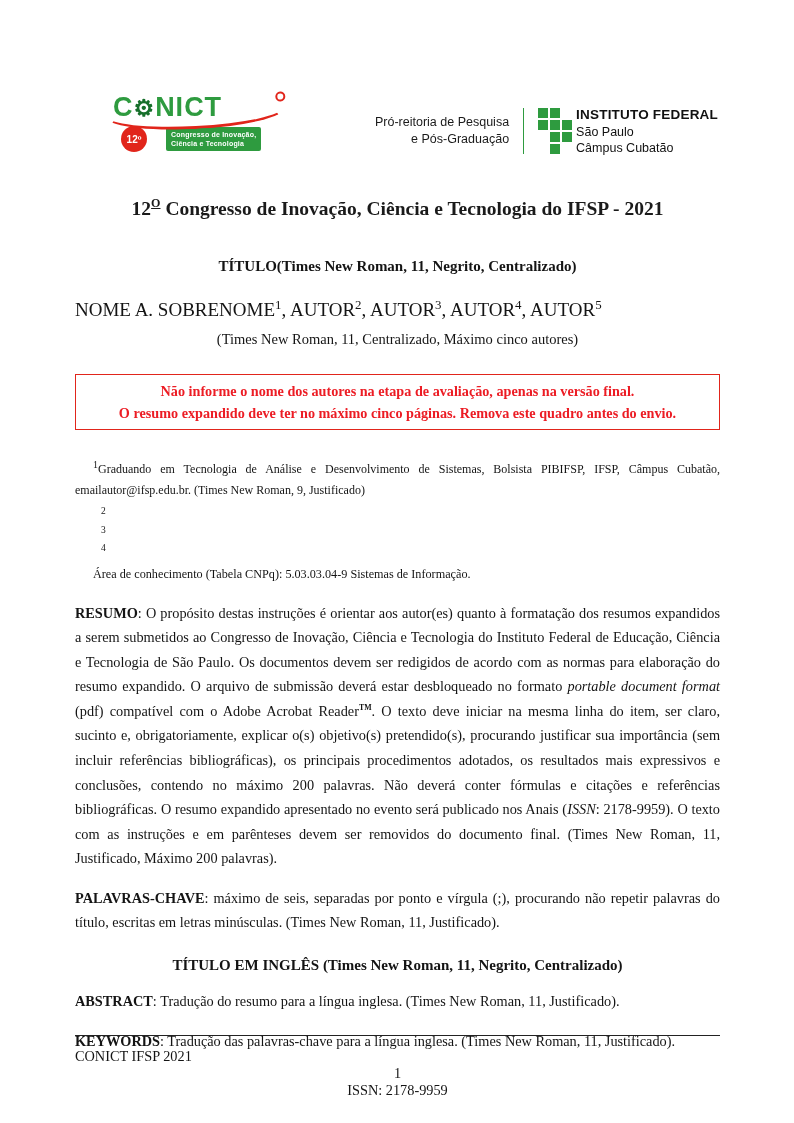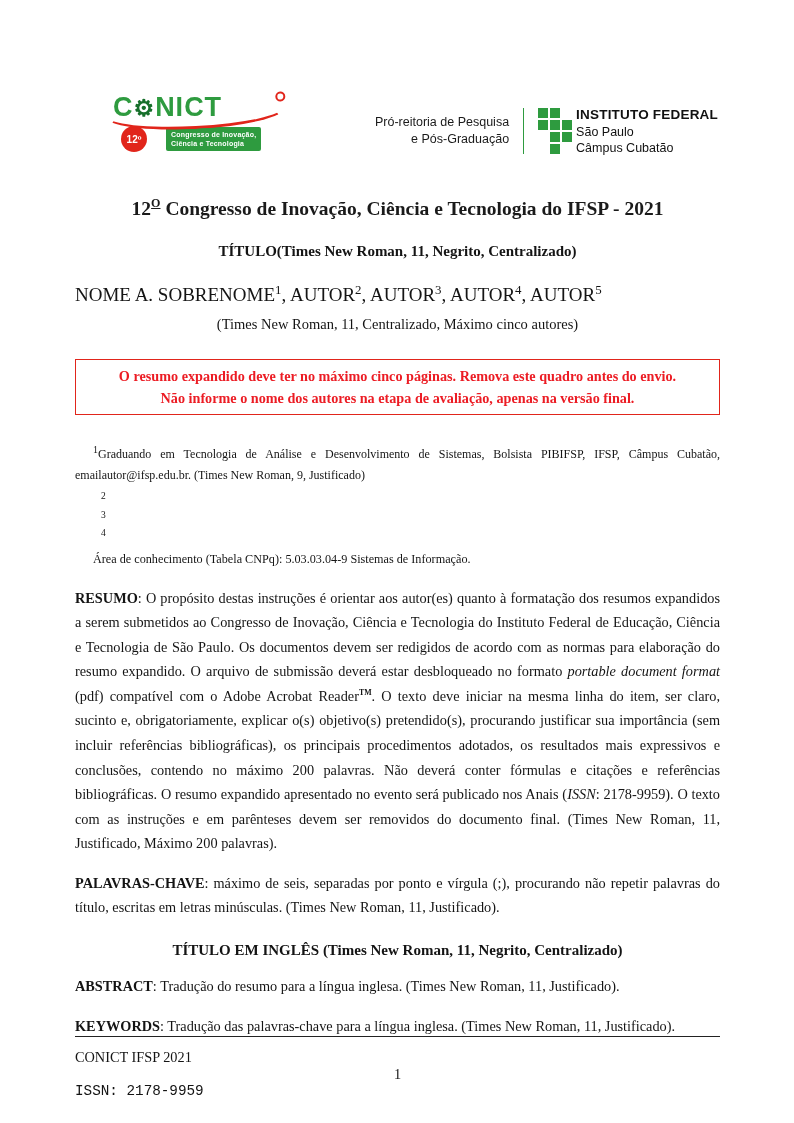--- a/index.html
+++ b/index.html
@@ -52,21 +52,21 @@
     text-align: right; color: #1a1a1a; line-height: 1.4;
   }
   .header-divider { width: 1px; height: 46px; background: #2e9b3f; flex: none; }
   .if-logo { display: flex; align-items: center; gap: 4px; }
   .if-text { font-family: "Liberation Sans", sans-serif; font-size: 12.5px; line-height: 1.3; color: #111; }
   .if-text .if-bold { font-weight: bold; font-size: 13.5px; letter-spacing: .2px; }
 
   
   .title { margin-top: 28px; text-align: center; font-weight: bold; font-size: 19.5px; color: #1a1a1a; }
   .title sup.ordinal { font-size: 0.62em; text-decoration: underline; }
-  .subtitle { margin-top: 23px; text-align: center; font-weight: bold; font-size: 15px; }
+  .subtitle { margin-top: 38px; text-align: center; font-weight: bold; font-size: 15px; }
   .authors { margin-top: 22px; font-size: 19px; }
   .authors sup { font-size: 0.68em; }
   .authors-note { margin-top: 10px; text-align: center; font-size: 14.5px; }
 
   
   .warning-box {
     margin-top: 26px;
     border: 1.6px solid #e1251b;
     padding: 5px 8px;
     text-align: center;
@@ -88,21 +88,21 @@
   .para .i { font-style: italic; }
   .para sup.tm { font-size: 0.55em; font-weight: bold; }
   .center-head { margin-top: 22px; text-align: center; font-weight: bold; font-size: 15px; }
 
   
   .footer { position: absolute; left: 75px; right: 74px; bottom: 24px; font-size: 14.3px; color: #141414; }
   .footer-rule { border-top: 1.2px solid #222; margin-bottom: 12px; }
   .footer-row { display: flex; flex-direction: column; }
   .footer-row span { flex: 1; }
   .footer-center { text-align: center; }
-  .footer-right { text-align: left; font-family: Liberation Mono, monospace; }
+  .footer-right { text-align: center; }
 
   p, div { margin: 0; }
 </style>
 </head>
 <body>
 
 <div class="page">
 
   <header class="header">
 
@@ -151,22 +151,22 @@
 
   <h1 class="title"><span>12</span><sup class="ordinal">O</sup><span> Congresso de Inovação, Ciência e Tecnologia do IFSP - 2021</span></h1>
 
   <p class="subtitle">TÍTULO(Times New Roman, 11, Negrito, Centralizado)</p>
 
   <p class="authors"><span>NOME A. SOBRENOME</span><sup>1</sup><span>, AUTOR</span><sup>2</sup><span>, AUTOR</span><sup>3</sup><span>, AUTOR</span><sup>4</sup><span>, AUTOR</span><sup>5</sup></p>
 
   <p class="authors-note">(Times New Roman, 11, Centralizado, Máximo cinco autores)</p>
 
   <div class="warning-box">
+    <div>Não informe o nome dos autores na etapa de avaliação, apenas na versão final.</div>
     <div>O resumo expandido deve ter no máximo cinco páginas. Remova este quadro antes do envio.</div>
-    <div>Não informe o nome dos autores na etapa de avaliação, apenas na versão final.</div>
   </div>
 
   <div class="footnotes">
     <p class="fn-first"><sup>1</sup><span>Graduando em Tecnologia de Análise e Desenvolvimento de Sistemas, Bolsista PIBIFSP, IFSP, Câmpus Cubatão, emailautor@ifsp.edu.br. (Times New Roman, 9, Justificado)</span></p>
     <div class="fn-num">2</div>
     <div class="fn-num">3</div>
     <div class="fn-num">4</div>
     <p class="fn-area">Área de conhecimento (Tabela CNPq): 5.03.03.04-9 Sistemas de Informação.</p>
   </div>
 

